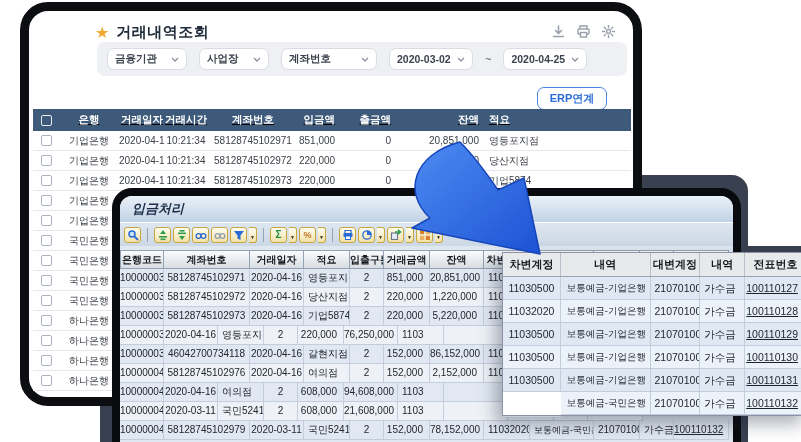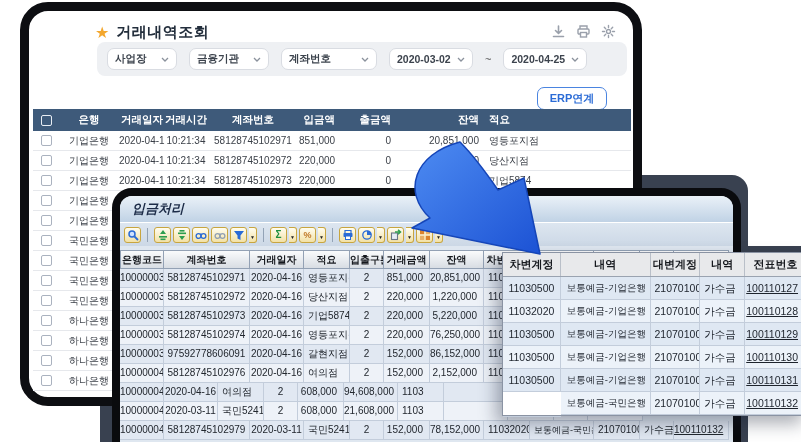--- a/index.html
+++ b/index.html
@@ -26,21 +26,21 @@
     display:flex; align-items:center; justify-content:space-between; padding:0 7px;
     font-size:10.5px; color:#3c434d; font-weight:bold; cursor:pointer; }
   .sel-1 { width:70px; } .sel-2 { width:80px; } .sel-3 { width:96px; } .sel-date { width:84px; }
   .tilde { font-size:11px; color:#555; }
   #erp-button { position:absolute; right:26px; top:76px; width:70px; height:23px; background:#fff;
     border:1.5px solid #4a84e0; border-radius:7px; color:#2a6bd6; font-size:11px; font-weight:bold;
     display:flex; align-items:center; justify-content:center; cursor:pointer; }
 
   
   #main-table { position:absolute; left:4px; top:98px; width:598px; }
-  .mt-header { display:flex; background:#3e5a7a; height:22px; align-items:center; }
+  .mt-header { display:flex; background:#3e5a7a; height:22px; align-items:center;text-decoration:underline; }
   .mt-header .cell { color:#fff; font-size:10.5px; font-weight:bold; }
   .mt-row { display:flex; height:20px; align-items:center; border-bottom:1px solid #e6e8ec; background:#fff; }
   .mt-row .cell { font-size:10px; color:#3a3f47; }
   .cell { overflow:hidden; white-space:nowrap; }
   .al-c { text-align:center; } .al-r { text-align:right; padding-right:6px; } .al-l { text-align:left; padding-left:4px; }
   .cb { width:11px; height:11px; border:1px solid #aab2bf; border-radius:2px; background:#fff; margin:0 auto; }
   .cb.hdr { border-color:#e8edf3; background:transparent; }
 
   
   #deposit-window { position:absolute; left:112px; top:188px; width:629px; height:262px;
@@ -113,28 +113,28 @@
       </span>
       <span class="tico">
         <svg width="15" height="15" viewBox="0 0 15 15">
             <circle cx="7.5" cy="7.5" r="2" stroke="#9aa0ab" stroke-width="1.4" fill="none"></circle>
             <path d="M7.5 1.5v2M7.5 11.5v2M1.5 7.5h2M11.5 7.5h2M3.3 3.3l1.4 1.4M10.3 10.3l1.4 1.4M11.7 3.3l-1.4 1.4M4.7 10.3l-1.4 1.4" stroke="#9aa0ab" stroke-width="1.4" stroke-linecap="round"></path>
           </svg>
       </span>
     </div>
 
     <div id="mw-filterbar">
+      <div class="select sel-2">
+        <span>금융기관</span>
+        <svg width="8" height="5" viewBox="0 0 8 5">
+            <path d="M1 1l3 3 3-3" stroke="#8a919c" stroke-width="1.3" fill="none"></path>
+          </svg>
+      </div>
       <div class="select sel-1">
         <span>사업장</span>
-        <svg width="8" height="5" viewBox="0 0 8 5">
-            <path d="M1 1l3 3 3-3" stroke="#8a919c" stroke-width="1.3" fill="none"></path>
-          </svg>
-      </div>
-      <div class="select sel-2">
-        <span>금융기관</span>
         <svg width="8" height="5" viewBox="0 0 8 5">
             <path d="M1 1l3 3 3-3" stroke="#8a919c" stroke-width="1.3" fill="none"></path>
           </svg>
       </div>
       <div class="select sel-3">
         <span>계좌번호</span>
         <svg width="8" height="5" viewBox="0 0 8 5">
             <path d="M1 1l3 3 3-3" stroke="#8a919c" stroke-width="1.3" fill="none"></path>
           </svg>
       </div>
@@ -480,35 +480,34 @@
           <div class="cell al-r" style="width: 46px;">220,000</div>
           <div class="cell al-r" style="width: 54px;">5,220,000</div>
           <div class="cell al-l" style="width: 46px;">1103</div>
           <div class="cell al-l" style="width: 64px; font-size: 9px;"></div>
           <div class="cell al-l" style="width: 46px;"></div>
           <div class="cell al-l" style="width: 34px;"></div>
           <div class="cell al-r" style="width: 55px;"></div>
         </div>
         <div class="dg-row even">
           <div class="cell al-c" style="width: 44px;">10000003</div>
-          <div class="cell al-c" style="width: 86px;">58128745102974</div>
           <div class="cell al-c" style="width: 54px;">2020-04-16</div>
           <div class="cell al-l" style="width: 46px;">영등포지점</div>
           <div class="cell al-c" style="width: 34px;">2</div>
           <div class="cell al-r" style="width: 46px;">220,000</div>
           <div class="cell al-r" style="width: 54px;">76,250,000</div>
           <div class="cell al-l" style="width: 46px;">1103</div>
           <div class="cell al-l" style="width: 64px; font-size: 9px;"></div>
           <div class="cell al-l" style="width: 46px;"></div>
           <div class="cell al-l" style="width: 34px;"></div>
           <div class="cell al-r" style="width: 55px;"></div>
         </div>
         <div class="dg-row odd">
           <div class="cell al-c" style="width: 44px;">10000003</div>
-          <div class="cell al-c" style="width: 86px;">97592778606091</div>
+          <div class="cell al-c" style="width: 86px;">46042700734118</div>
           <div class="cell al-c" style="width: 54px;">2020-04-16</div>
           <div class="cell al-l" style="width: 46px;">갈현지점</div>
           <div class="cell al-c" style="width: 34px;">2</div>
           <div class="cell al-r" style="width: 46px;">152,000</div>
           <div class="cell al-r" style="width: 54px;">86,152,000</div>
           <div class="cell al-l" style="width: 46px;">1103</div>
           <div class="cell al-l" style="width: 64px; font-size: 9px;"></div>
           <div class="cell al-l" style="width: 46px;"></div>
           <div class="cell al-l" style="width: 34px;"></div>
           <div class="cell al-r" style="width: 55px;"></div>

